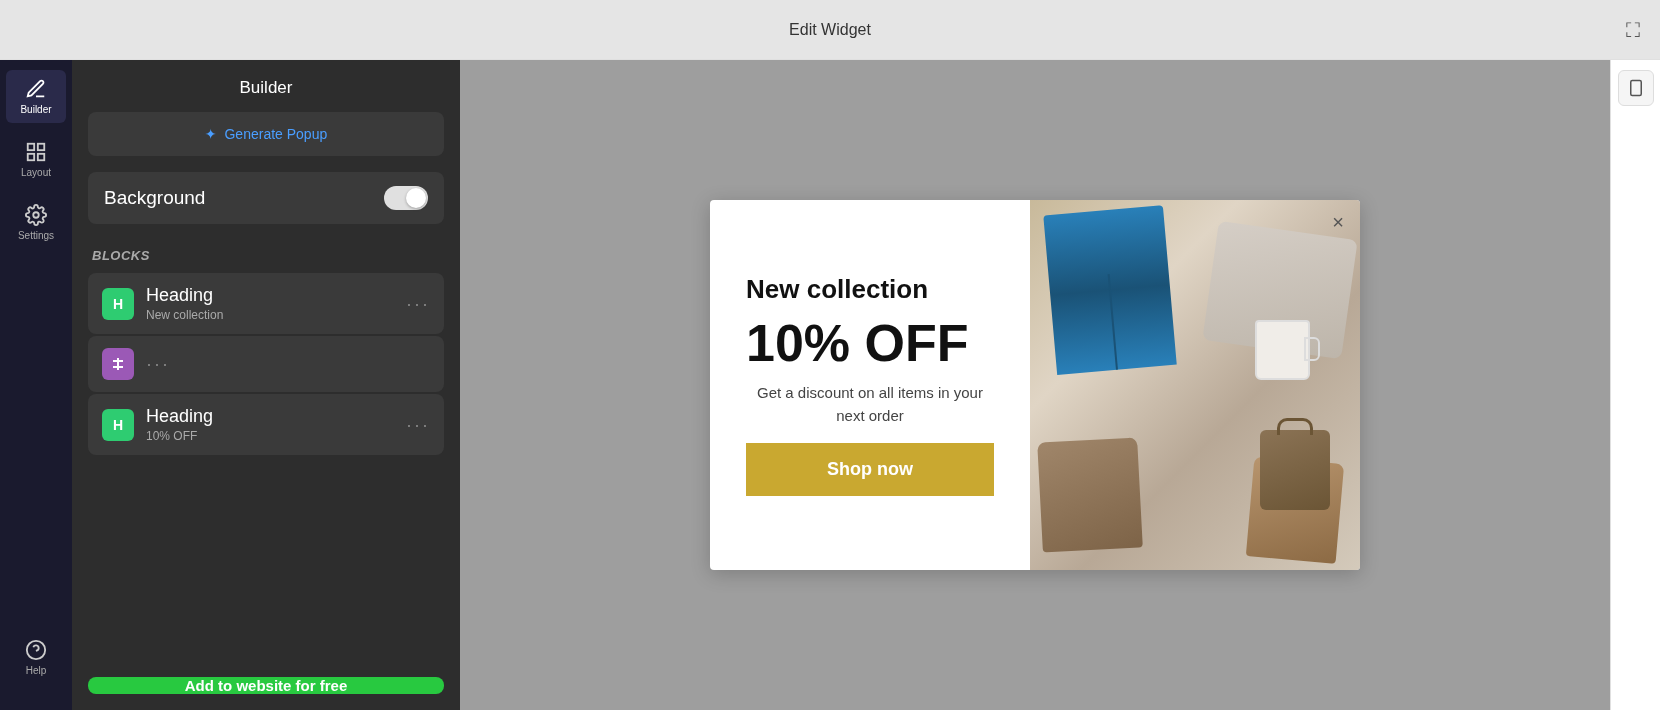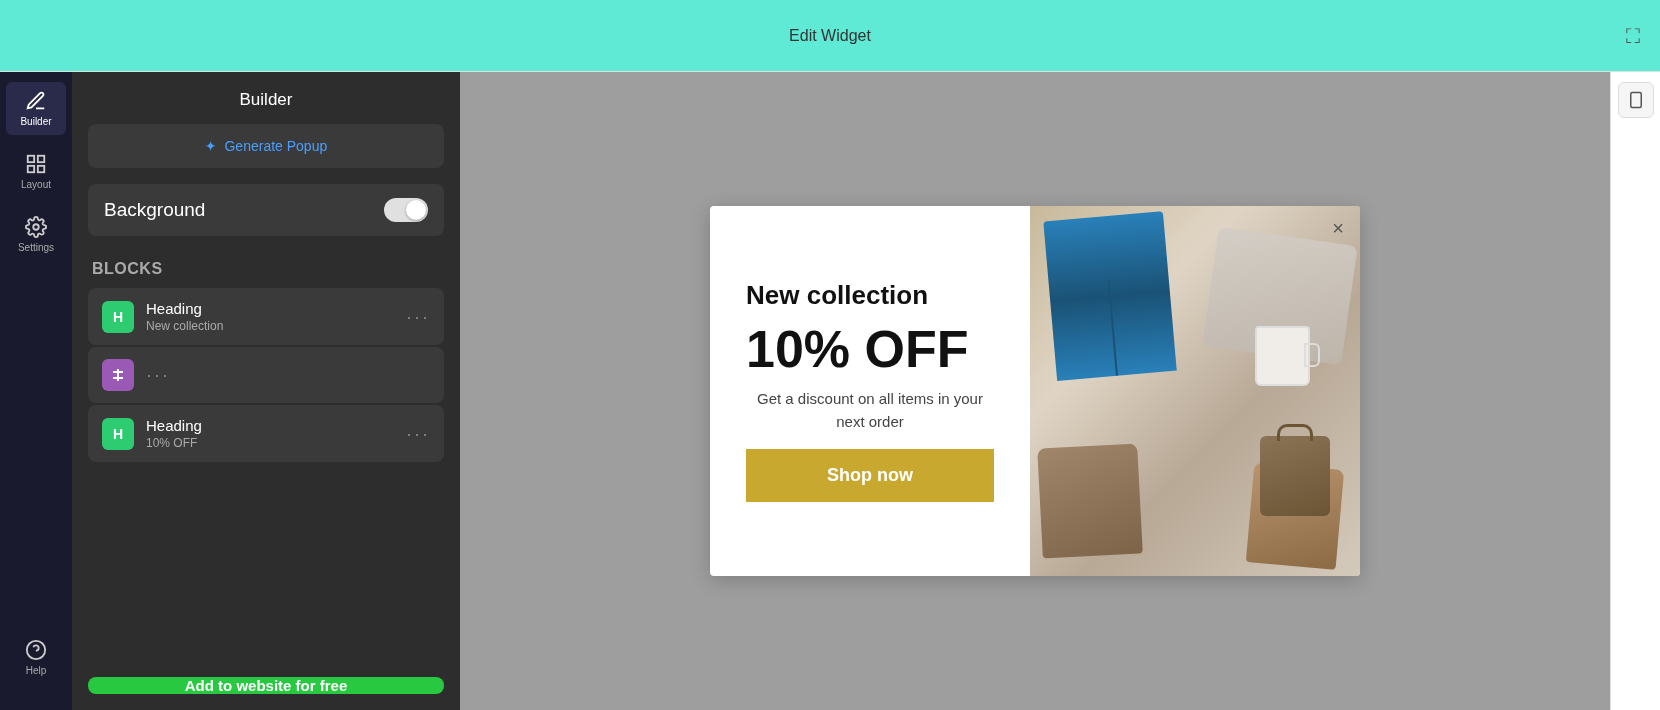--- a/index.html
+++ b/index.html
@@ -1,21 +1,21 @@
 <!DOCTYPE html>
 <html><head>
   <meta charset="utf-8">
   <style>
     * { box-sizing: border-box; margin: 0; padding: 0; }
     body { font-family: -apple-system, BlinkMacSystemFont, 'Segoe UI', sans-serif; display: flex; flex-direction: column; height: 710px; overflow: hidden; background: #fff; }
 
     
     .header {
-      height: 72px;
-      background: #5eead4;
+      height: 60px;
+      background: #e5e5e5;
       border-bottom: 1px solid #e0e0e0;
       display: flex;
       align-items: center;
       justify-content: center;
       position: relative;
       flex-shrink: 0;
     }
     .header-title {
       font-size: 16px;
       color: #333;
@@ -137,25 +137,26 @@
       background: #fff;
       border-radius: 50%;
       position: absolute;
       top: 2px;
       right: 2px;
       box-shadow: 0 1px 3px rgba(0,0,0,0.3);
     }
 
     .blocks-label {
       padding: 8px 20px 10px;
-      font-size: 16px;
+      font-size: 13px;
       color: #aaa;
       letter-spacing: 0.5px;
       font-weight: 600;
       text-transform: uppercase;
+      font-style: italic;
     }
 
     .blocks-list {
       display: flex;
       flex-direction: column;
       gap: 2px;
       padding: 0 16px;
       flex: 1;
       overflow-y: auto;
     }
@@ -180,21 +181,21 @@
       color: #fff;
       flex-shrink: 0;
     }
     .block-icon.heading { background: #2ecc71; }
     .block-icon.spacing { background: #9b59b6; }
     .block-info {
       flex: 1;
     }
     .block-name {
       color: #fff;
-      font-size: 15px;
+      font-size: 18px;
       font-weight: 500;
     }
     .block-sub {
       color: #aaa;
       font-size: 12px;
       margin-top: 2px;
     }
     .block-menu {
       color: #888;
       font-size: 18px;

